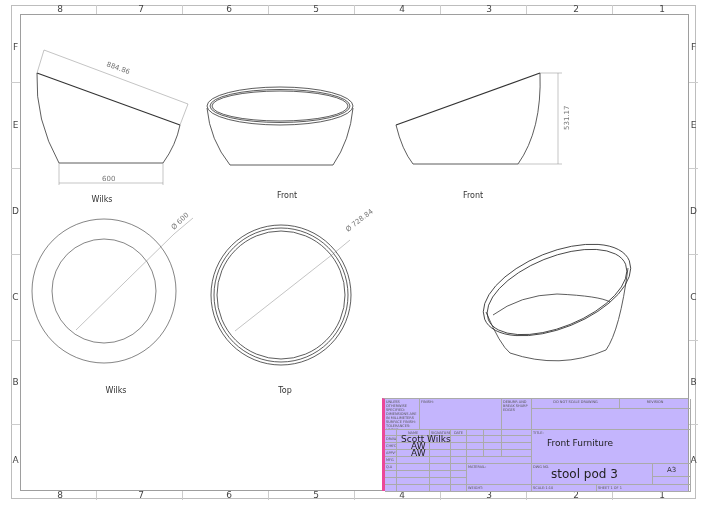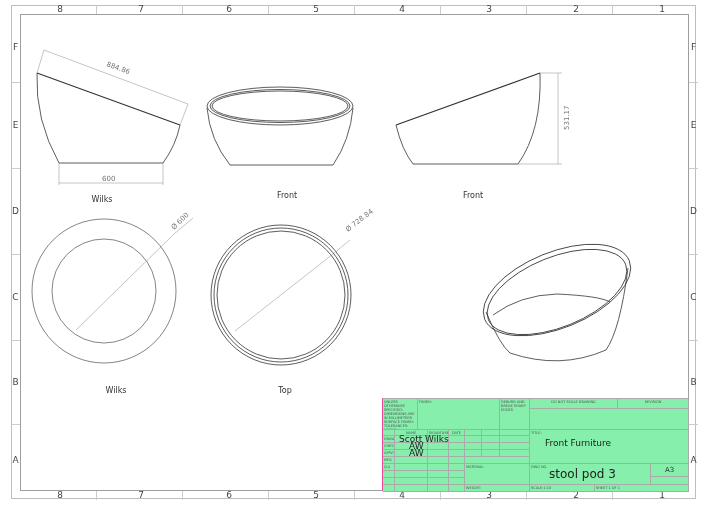--- a/index.html
+++ b/index.html
@@ -8,21 +8,21 @@
   .outer { position:absolute; left:11px; top:5px; width:685px; height:494px; border:1px solid #bdbdbd; box-sizing:border-box; }
   .inner { position:absolute; left:20px; top:14px; width:669px; height:477px; border:1px solid #9e9e9e; box-sizing:border-box; }
   .zone-h { position:absolute; font-size:9px; color:#444; text-align:center; width:20px; }
   .zone-v { position:absolute; font-size:9px; color:#444; width:9px; text-align:center; }
   .tick-h { position:absolute; width:1px; height:9px; background:#ccc; }
   .tick-v { position:absolute; height:1px; width:9px; background:#ccc; }
   svg.draw { position:absolute; left:0; top:0; }
   .view-label { position:absolute; font-size:8px; color:#333; text-align:center; width:80px; }
   .dim { font-size:7px; fill:#777; font-family:"DejaVu Sans", sans-serif; }
 
-  .tb { position:absolute; left:382px; top:398px; width:306px; height:93px; border-top:1px solid #aaa; border-left:1px solid #ec4899; box-sizing:border-box; background:#86efac; }
+  .tb { position:absolute; left:382px; top:398px; width:306px; height:93px; border-top:1px solid #aaa; border-left:3px solid #ec4899; box-sizing:border-box; background:#c4b5fd; }
   .cell { position:absolute; border-right:1px solid #aaa; border-bottom:1px solid #aaa; box-sizing:border-box; font-size:3.5px; color:#555; line-height:4px; padding:1px; overflow:hidden; }
   .big-name { font-size:9px; color:#222; line-height:9px; position:absolute; left:14px; }
   .title-text { position:absolute; font-size:9px; color:#222; }
   .dwg-text { position:absolute; font-size:12px; color:#222; }
 </style>
 </head>
 <body>
 
 <div class="sheet">
   <div class="outer"></div>

